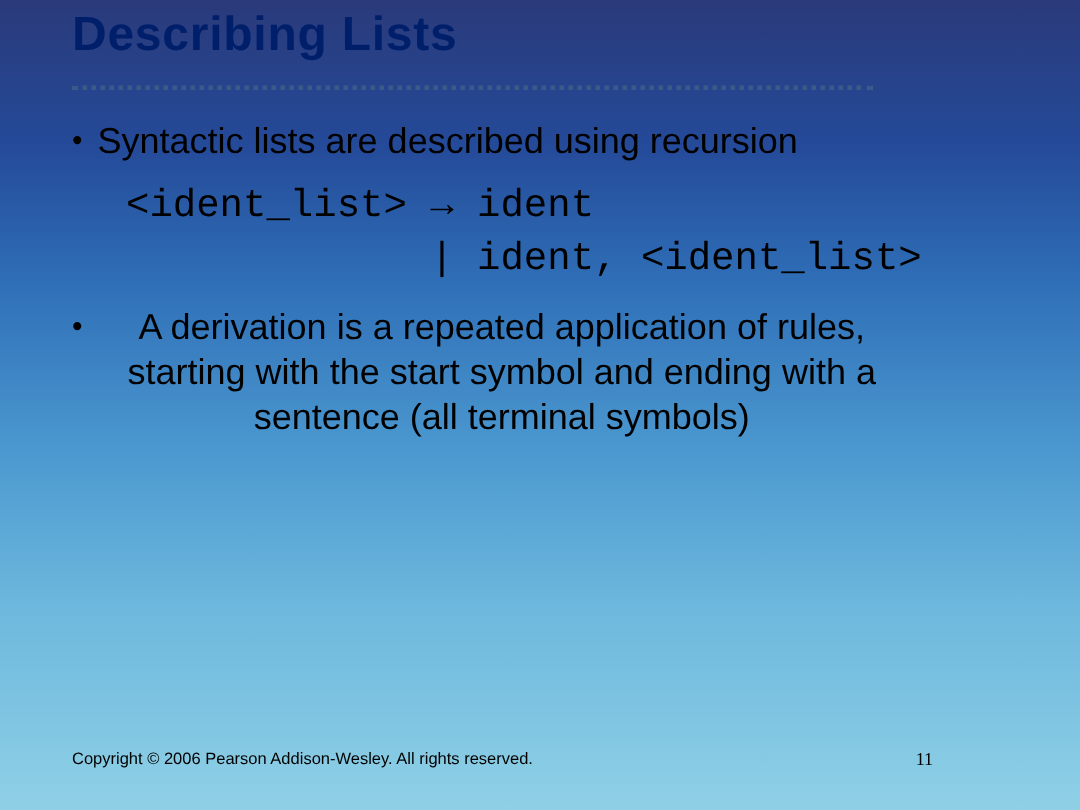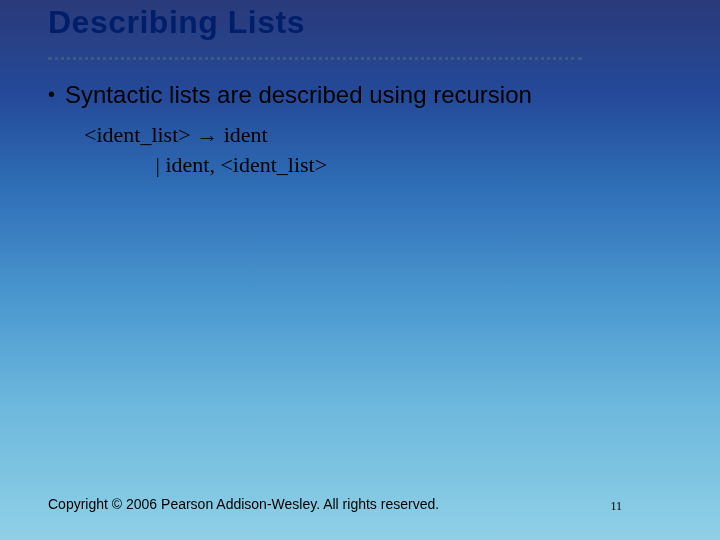--- a/index.html
+++ b/index.html
@@ -44,32 +44,32 @@
     line-height: 1.25;
     margin-bottom: 10px;
   }
   .bullets > li::before {
     content: "•";
     flex: 0 0 auto;
     margin-top: 2px;
     font-size: 20px;
   }
   .code {
-    font-family: Liberation Serif, serif;
-    font-size: 22px;
+    font-family: Liberation Mono, monospace;
+    font-size: 26px;
     line-height: 1.35;
     white-space: pre;
     margin: 6px 0 14px 36px;
   }
   .footer {
     position: absolute;
     left: 48px;
     bottom: 28px;
     font-family: Arial, sans-serif;
-    font-size: 14px;
+    font-size: 11px;
     color: #000;
   }
   .pagenum {
     position: absolute;
     right: 30px;
     bottom: 26px;
     font-family: Liberation Serif, serif;
     font-size: 12px;
     color: #000;
   }
@@ -85,16 +85,21 @@
 
   <ul class="bullets">
     <li>
       <span>Syntactic lists are described using recursion</span>
     </li>
   </ul>
 
   <div class="code"><span>&lt;ident_list&gt; → ident</span>
 <span>             | ident, &lt;ident_list&gt;</span></div>
 
+  <ul class="bullets">
+    <li>
+      <span>A derivation is a repeated application of rules, starting with the start symbol and ending with a sentence (all terminal symbols)</span>
+    </li>
+  </ul>
 
   <div class="footer">Copyright © 2006 Pearson Addison-Wesley. All rights reserved.</div>
   <div class="pagenum">11</div>
 </div>
 
 </body></html>

